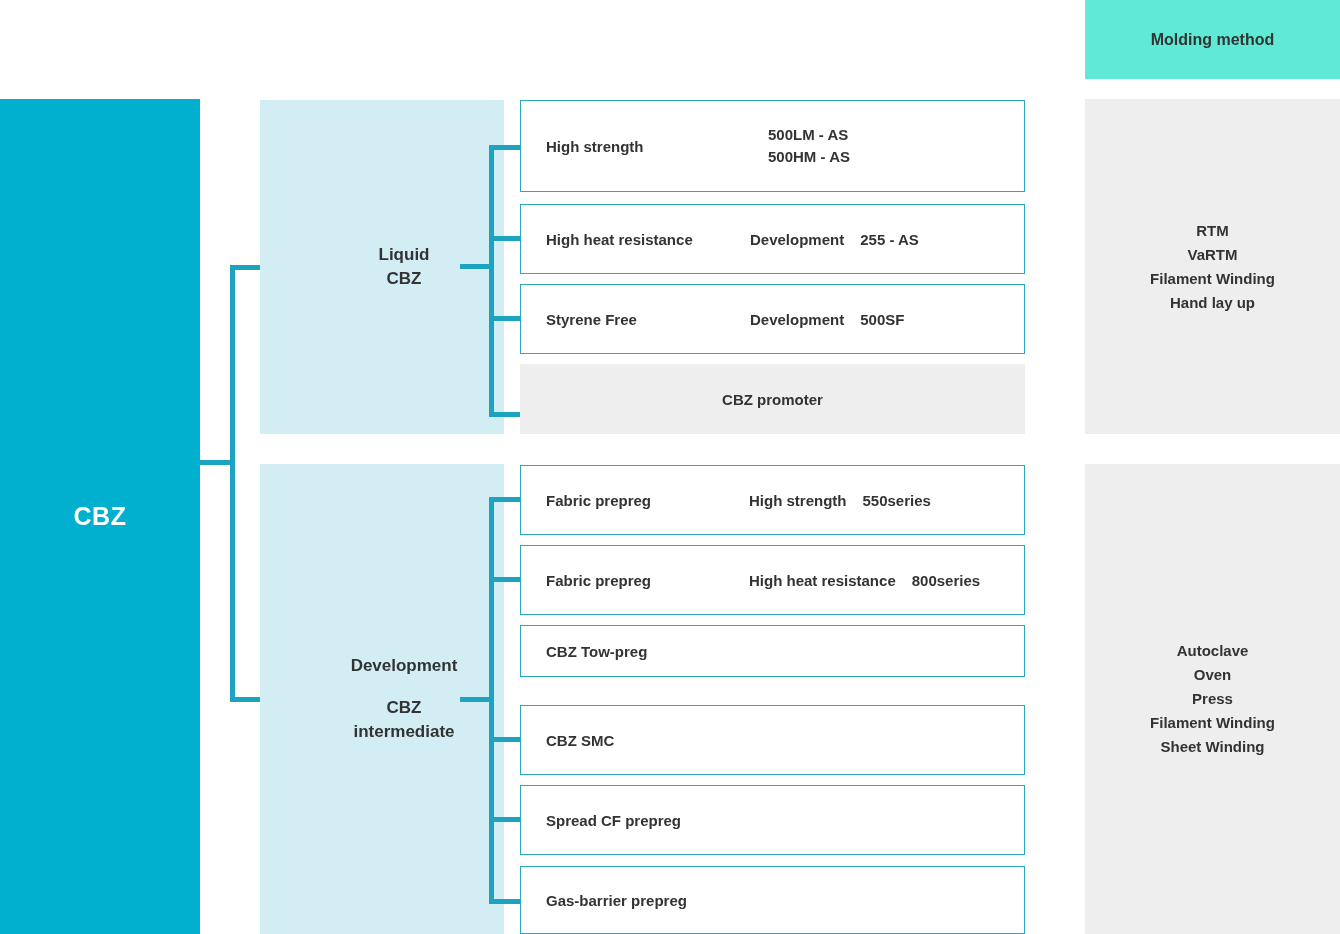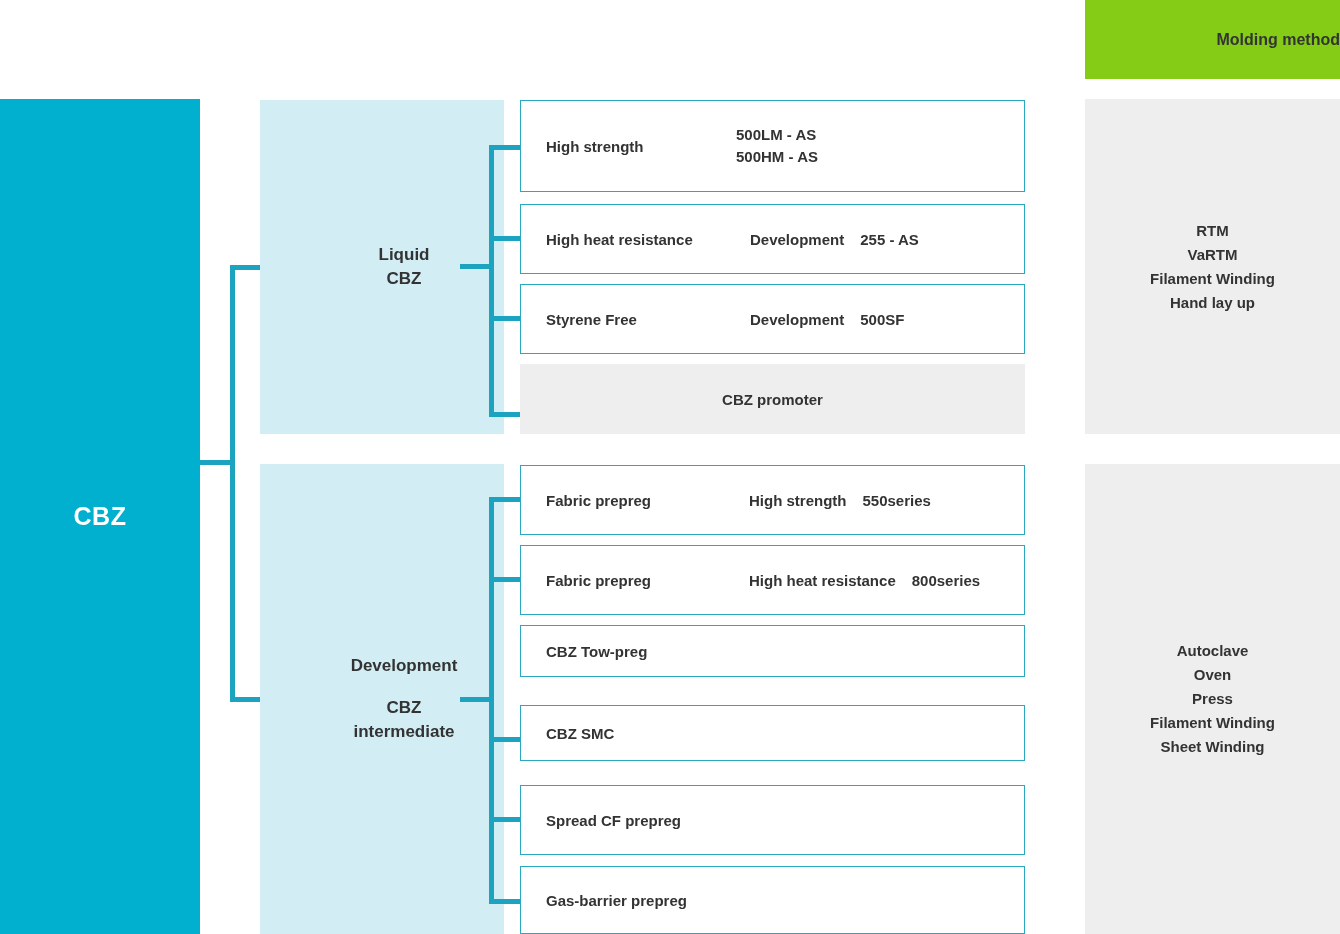--- a/index.html
+++ b/index.html
@@ -104,43 +104,43 @@
   .pb-code {
     font-size: 15px;
     font-weight: bold;
     color: #333333;
     white-space: nowrap;
     margin-left: 16px;
   }
   .pb-codes-stack {
     display: flex;
     flex-direction: column;
-    margin-left: 12px;
+    margin-left: 44px;
     line-height: 1.5;
   }
   .pb-codes-stack span {
     font-size: 15px;
     font-weight: bold;
     color: #333333;
     white-space: nowrap;
   }
   .pb-name.w-narrow { width: 178px; }
   .pb-name.w-wide { width: 177px; }
 
   
   .mm-header {
     position: absolute;
     left: 1085px;
     top: 0px;
     width: 255px;
     height: 79px;
-    background: #84cc16;
-    display: flex;
-    align-items: center;
-    justify-content: flex-end;
+    background: #5eead4;
+    display: flex;
+    align-items: center;
+    justify-content: center;
   }
   .mm-header span {
     font-size: 16px;
     font-weight: bold;
     color: #333333;
   }
   .mm-panel {
     position: absolute;
     left: 1085px;
     width: 255px;
@@ -260,21 +260,21 @@
       <span class="pb-code">800series</span>
     </div>
   </div>
 
   <div class="pbox" style="top:625px; height:52px;">
     <div class="pbox-inner">
       <span class="pb-name">CBZ Tow-preg</span>
     </div>
   </div>
 
-  <div class="pbox" style="top:705px; height:56px;">
+  <div class="pbox" style="top:705px; height:70px;">
     <div class="pbox-inner">
       <span class="pb-name">CBZ SMC</span>
     </div>
   </div>
 
   <div class="pbox" style="top:785px; height:70px;">
     <div class="pbox-inner">
       <span class="pb-name">Spread CF prepreg</span>
     </div>
   </div>

